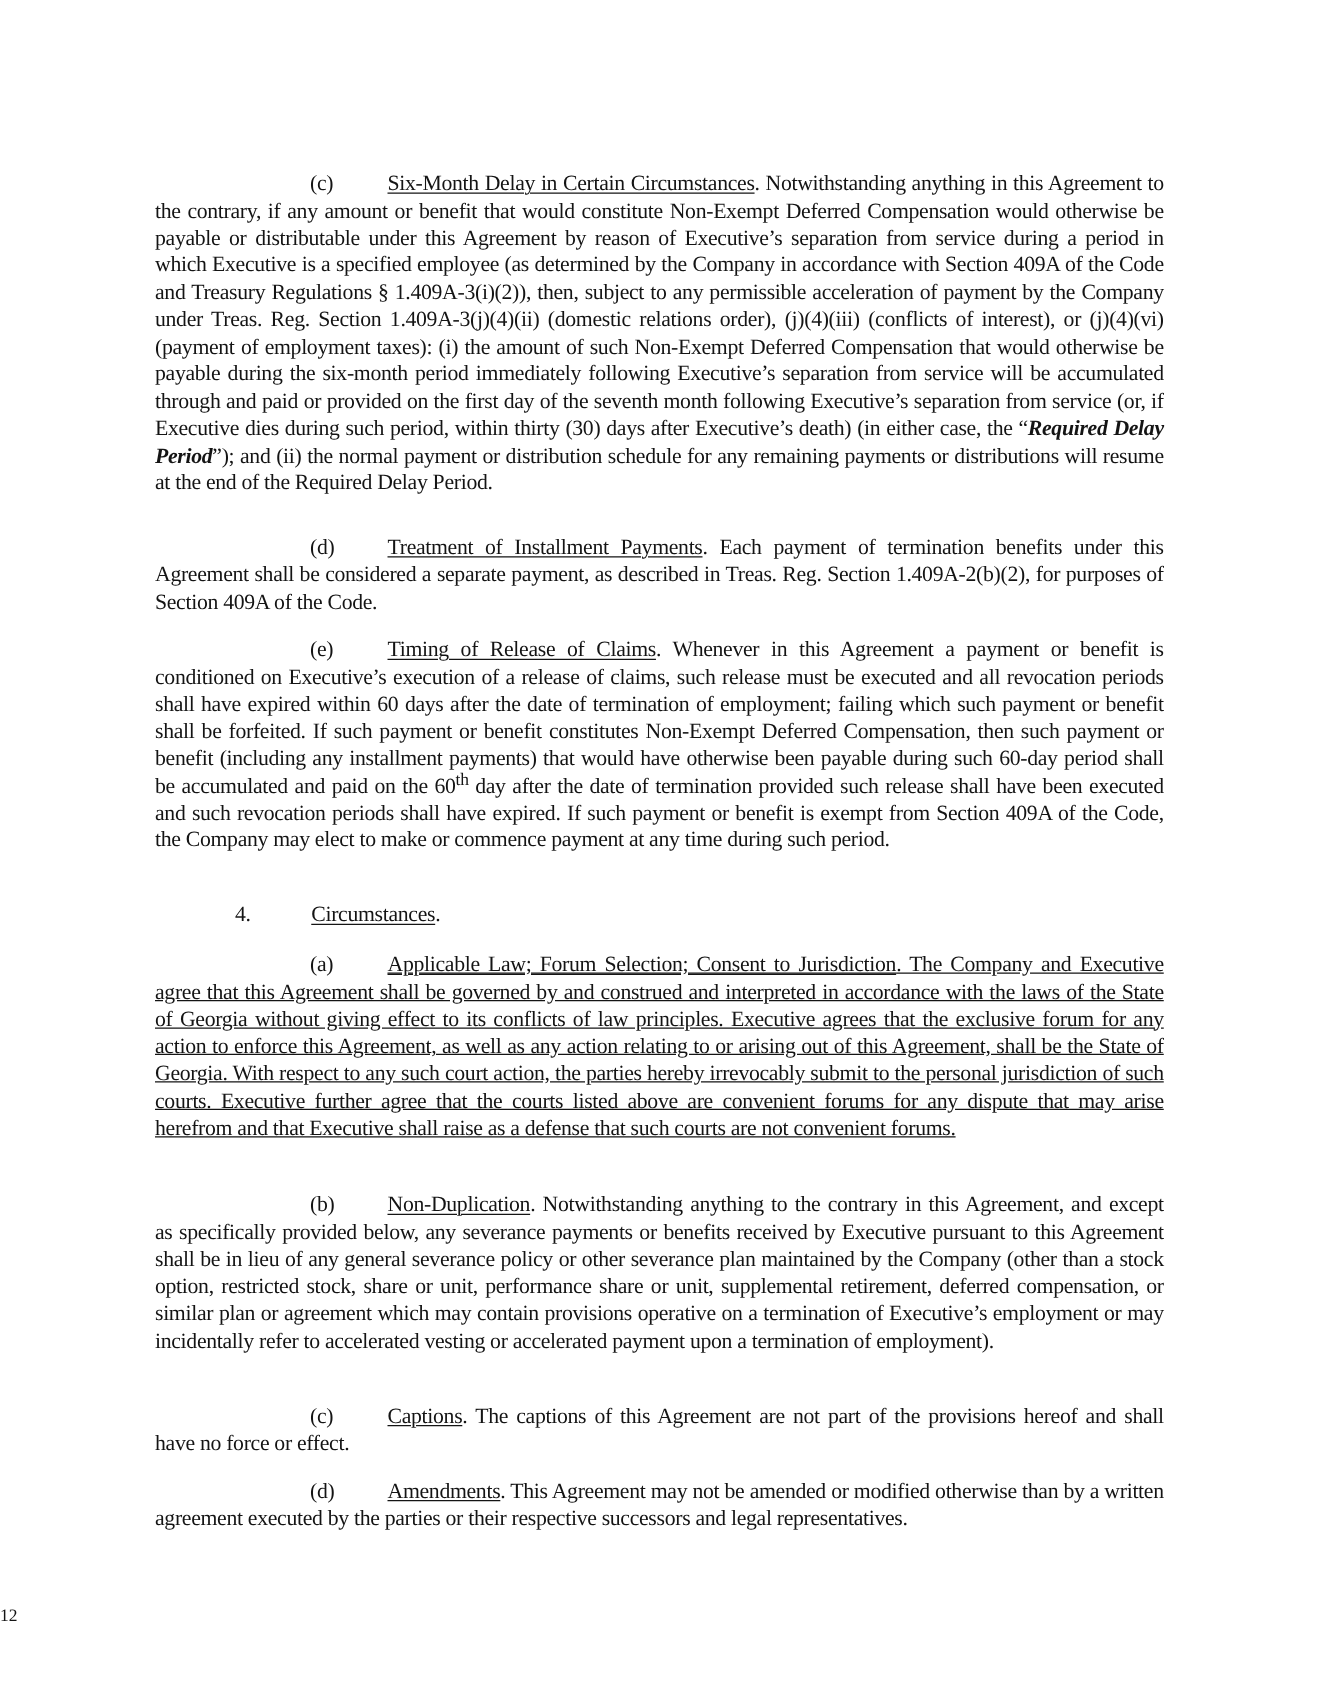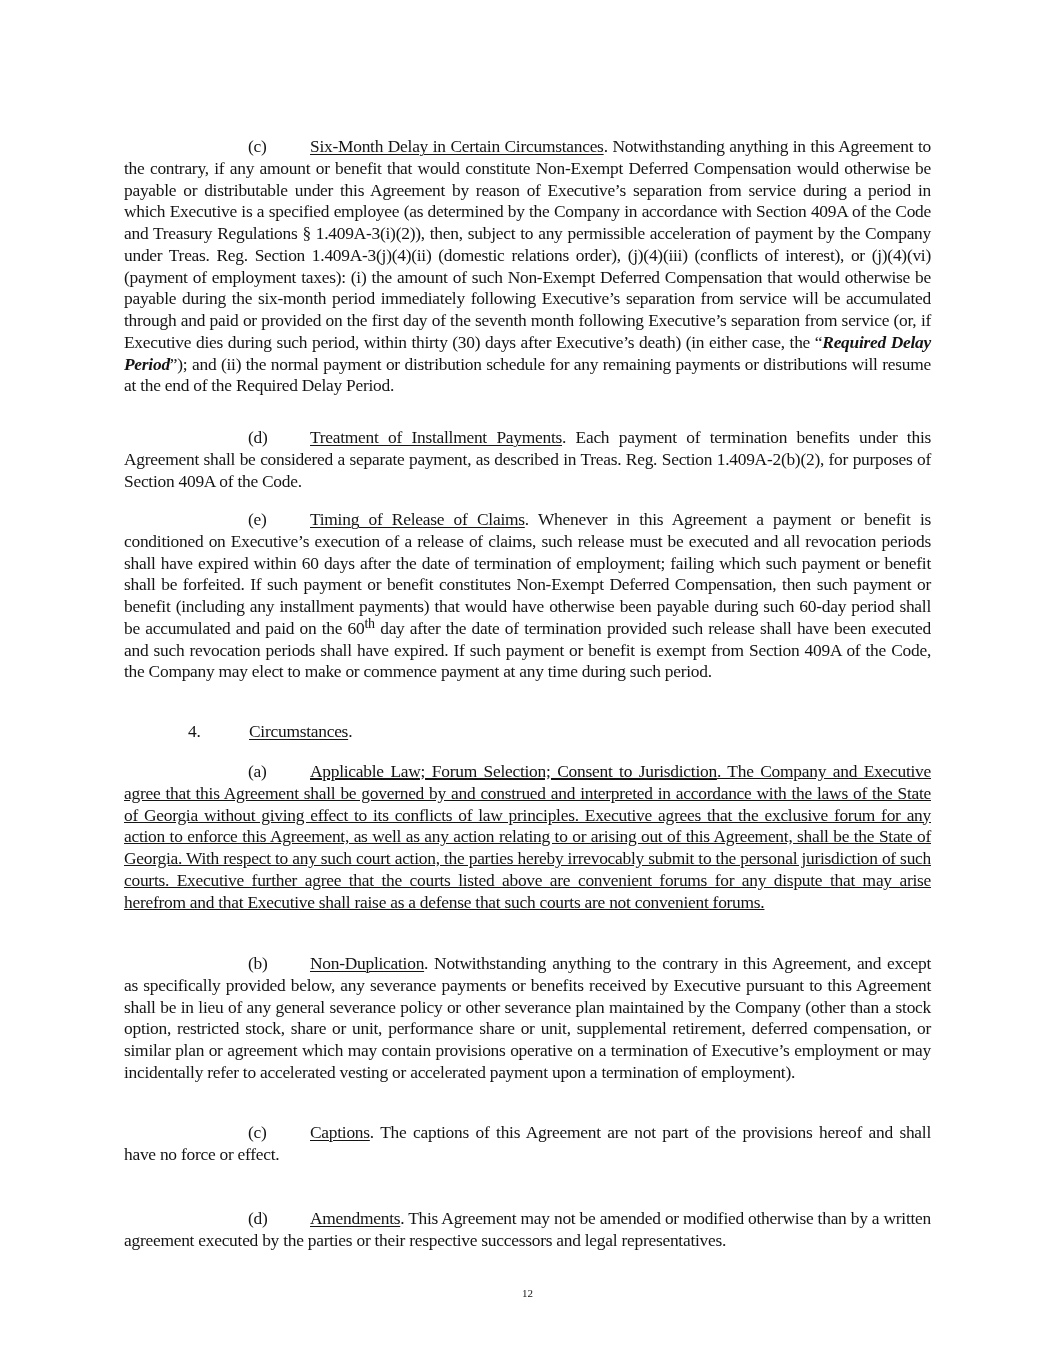--- a/index.html
+++ b/index.html
@@ -53,28 +53,28 @@
       line-height: 0;
       vertical-align: 6px;
     }
     #p-c { position: absolute; top: 12px; }
     #p-d { position: absolute; top: 303px; }
     #p-e { position: absolute; top: 385px; }
     #p-11 { position: absolute; top: 597px; }
     #p-a { position: absolute; top: 637px; text-decoration: underline; }
     #p-b { position: absolute; top: 829px; }
     #p-cap { position: absolute; top: 998px; }
-    #p-amd { position: absolute; top: 1058px; margin-top: 26px; }
+    #p-amd { position: absolute; top: 1058px; }
     .page-number {
       position: absolute;
       top: 1283px;
       left: 0;
       width: 1055px;
-      text-align: center;
-      font-size: 11px;
+      text-align: left;
+      font-size: 14px;
       line-height: 21px;
     }
   </style>
 </head>
 <body>
 
 <div class="page">
 
   <p class="para" id="p-c"><span class="lbl">(c)</span><span class="u">Six-Month Delay in Certain Circumstances</span><span>. Notwithstanding anything in this Agreement to the contrary, if any amount or benefit that would constitute Non-Exempt Deferred Compensation would otherwise be payable or distributable under this Agreement by reason of Executive’s separation from service during a period in which Executive is a specified employee (as determined by the Company in accordance with Section 409A of the Code and Treasury Regulations § 1.409A-3(i)(2)), then, subject to any permissible acceleration of payment by the Company under Treas. Reg. Section 1.409A-3(j)(4)(ii) (domestic relations order), (j)(4)(iii) (conflicts of interest), or (j)(4)(vi) (payment of employment taxes): (i) the amount of such Non-Exempt Deferred Compensation that would otherwise be payable during the six-month period immediately following Executive’s separation from service will be accumulated through and paid or provided on the first day of the seventh month following Executive’s separation from service (or, if Executive dies during such period, within thirty (30) days after Executive’s death) (in either case, the “</span><span class="bi">Required Delay Period</span><span>”); and (ii) the normal payment or distribution schedule for any remaining payments or distributions will resume at the end of the Required Delay Period.</span></p>
 

